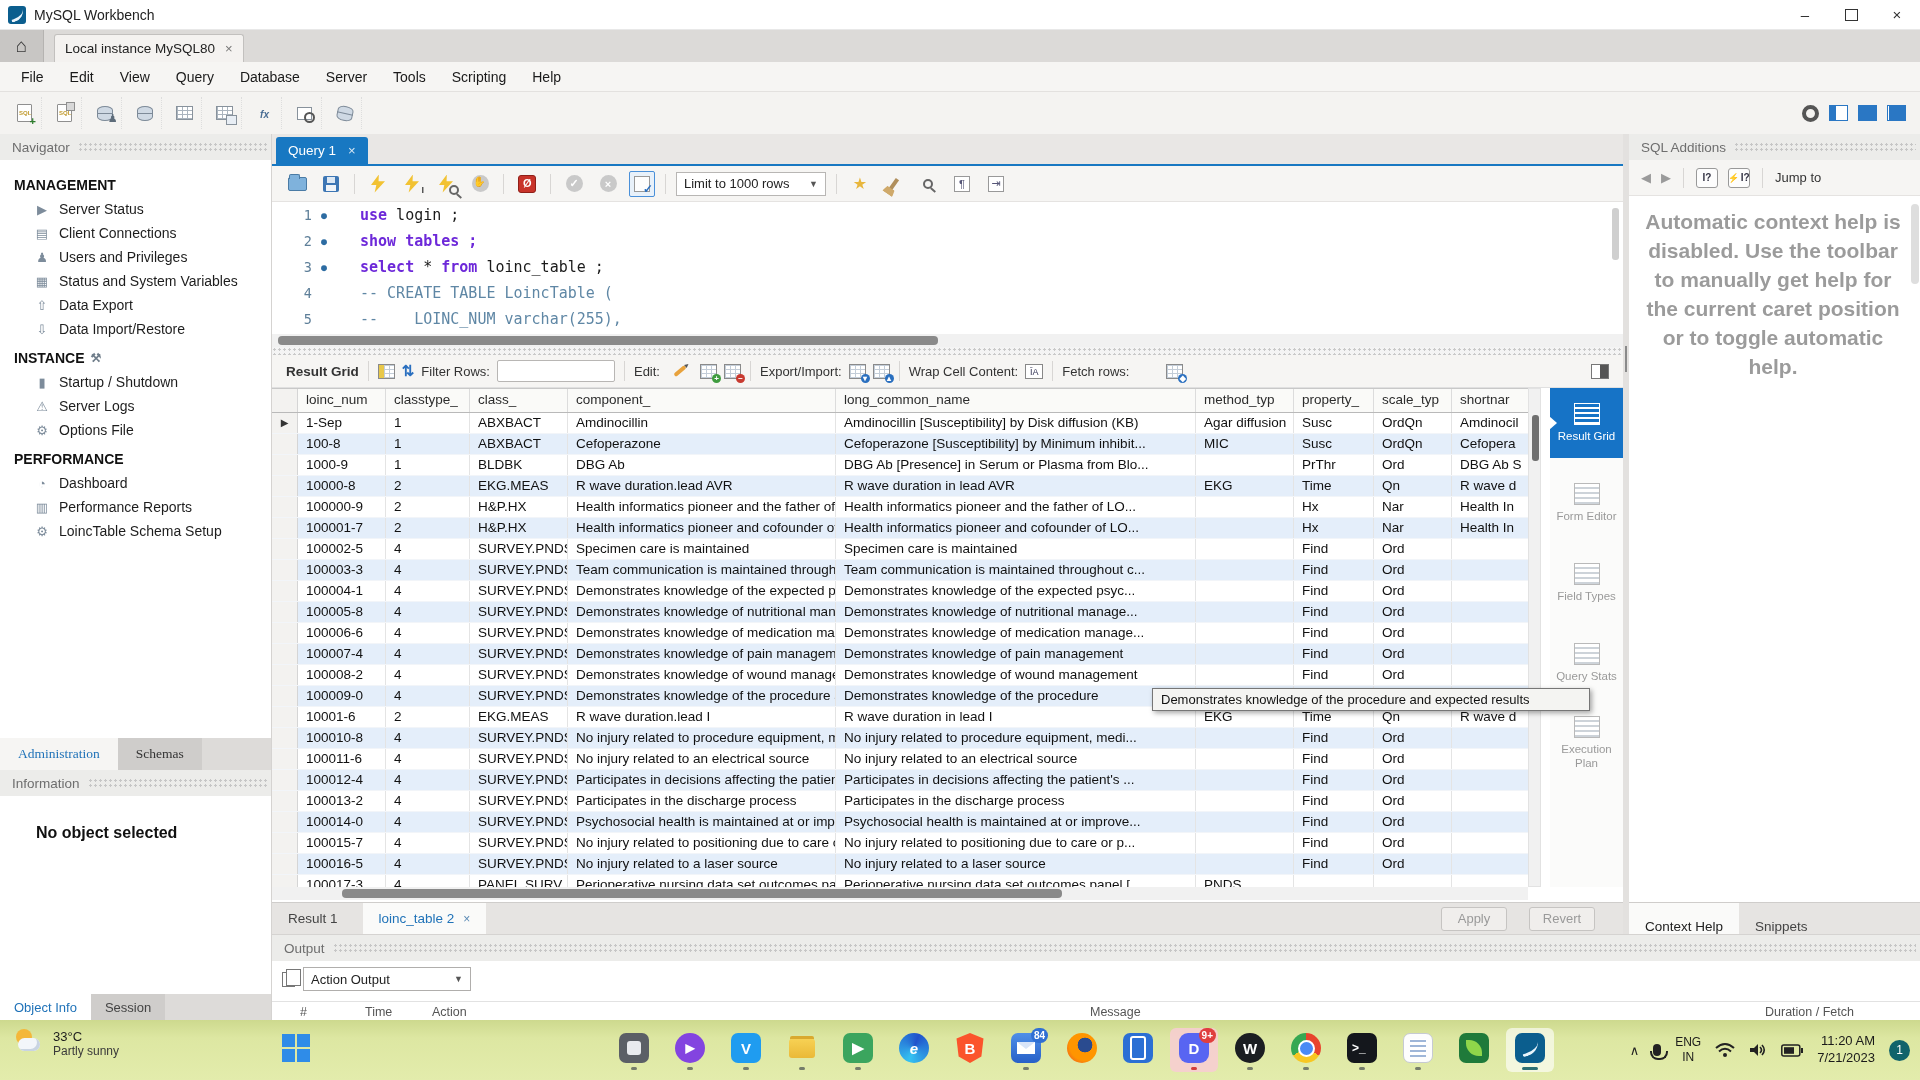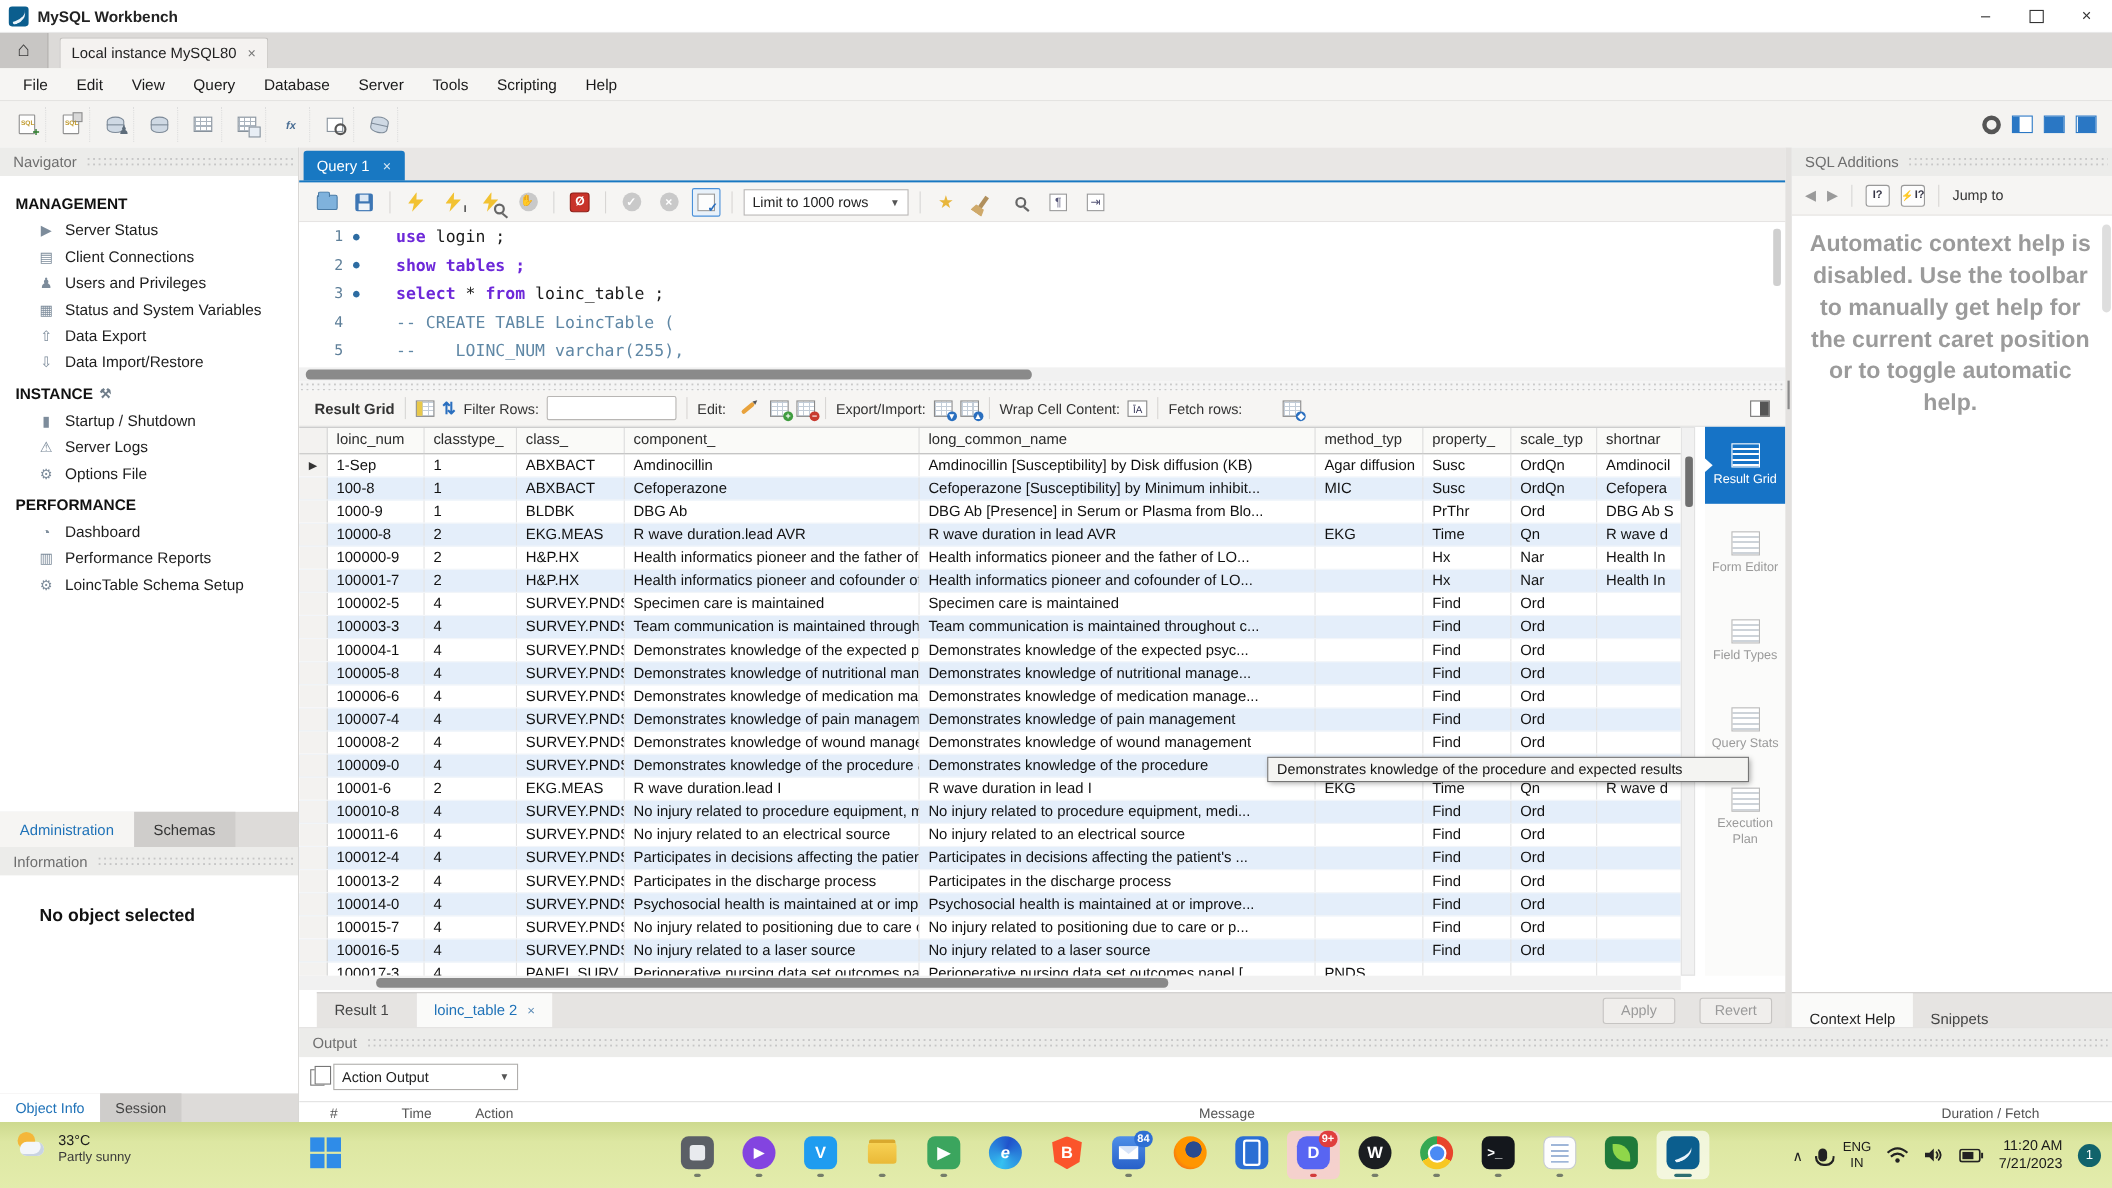--- a/index.html
+++ b/index.html
@@ -3,21 +3,21 @@
 <meta charset="utf-8">
 <style>
   * { margin:0; padding:0; box-sizing:border-box; }
   html,body { width:1920px; height:1080px; overflow:hidden; font-family:"Liberation Sans", sans-serif; background:#f2f0ee; }
   .screen { position:relative; width:1920px; height:1080px; }
 
   
   .titlebar { position:absolute; left:0; top:0; width:1920px; height:30px; background:#ffffff; display:flex; align-items:center; border-bottom:1px solid #e8e8e8;}
   .wb-logo { width:18px; height:18px; margin:0 8px 0 8px; background:#0b5e8e; border-radius:3px; position:relative; overflow:hidden;}
   .wb-logo::after { content:""; position:absolute; left:2px; top:3px; width:14px; height:9px; border-bottom:3px solid #eaf4fb; border-radius:0 0 90% 20%; transform:rotate(-18deg);}
-  .win-title { font-size:14px; color:#222;font-weight:bold; }
+  .win-title { font-size:14px; color:#222; }
   .win-controls { margin-left:auto; display:flex; height:30px;}
   .win-btn { width:46px; height:30px; display:flex; align-items:center; justify-content:center; font-size:15px; color:#333;}
   .win-btn.max::before { content:""; width:11px; height:10px; border:1.5px solid #333; }
 
   
   .conn-row { position:absolute; left:0; top:30px; width:1920px; height:32px; background:#dcdad8; display:flex; align-items:flex-end;}
   .home-btn { width:44px; height:32px; background:#c8c6c4; display:flex; align-items:center; justify-content:center; font-size:19px; color:#3a3a3a; border-right:1px solid #b5b3b1;}
   .conn-tab { height:28px; margin-left:10px; background:#f4f2f0; border:1px solid #c2c0be; border-bottom:none; border-radius:3px 3px 0 0; display:flex; align-items:center; padding:0 10px; gap:10px;}
   .conn-tab .lbl { font-size:13.5px; color:#222;}
   .tab-x { color:#777; font-size:13px; }
@@ -65,21 +65,21 @@
   .nav-sec-title { font-size:14px; font-weight:bold; color:#111; padding:9px 0 4px 14px; display:flex; align-items:center; gap:6px;}
   .nav-sec-title .wrench { font-size:12px; color:#6f7d8a;}
   .nav-item { display:flex; align-items:center; gap:9px; padding:4px 0 4px 34px; font-size:14px; color:#1d1d1d;}
   .nav-ic { width:16px; text-align:center; color:#7d8c9b; font-size:13px;}
   .ic-server-status::before{content:"▶";} .ic-client-connections::before{content:"▤";}
   .ic-users-privileges::before{content:"♟";} .ic-status-variables::before{content:"▦";}
   .ic-data-export::before{content:"⇧";} .ic-data-import::before{content:"⇩";}
   .ic-startup-shutdown::before{content:"▮";} .ic-server-logs::before{content:"⚠";}
   .ic-options-file::before{content:"⚙";} .ic-dashboard::before{content:"◔";}
   .ic-performance-reports::before{content:"▥";} .ic-performance-schema-setup::before{content:"⚙";}
-  .admin-tabs { position:absolute; left:0; top:604px; width:100%; height:32px; background:#dddbd9; display:flex; align-items:stretch;}
+  .admin-tabs { position:absolute; left:0; top:604px; width:100%; height:32px; background:#dddbd9; display:flex; align-items:stretch;font-family:Liberation Serif, serif;}
   .admin-tab { flex:0 0 auto; padding:0 18px; display:flex; align-items:center; font-size:13.5px; color:#333; background:#cfcdcb;}
   .admin-tab.active { background:#f6f5f3; color:#1f72b8;}
   .info-header { position:absolute; left:0; top:636px; width:100%;}
   .info-body { position:absolute; left:0; top:662px; width:100%; height:198px; background:#fff;}
   .no-object { font-size:16px; font-weight:bold; color:#111; padding:28px 0 0 36px;}
   .objinfo-tabs { position:absolute; left:0; bottom:0; width:100%; height:26px; background:#dddbd9; display:flex;}
   .objinfo-tab { padding:0 14px; display:flex; align-items:center; font-size:13px; color:#444; background:#cfcdcb;}
   .objinfo-tab.active { background:#fff; color:#1f72b8;}
 
   
@@ -164,21 +164,21 @@
   .tooltip { position:absolute; left:880px; top:554px; width:438px; height:23px; background:#f4f4f2; border:1px solid #767676; box-shadow:2px 2px 5px rgba(0,0,0,.35); font-size:13px; color:#111; display:flex; align-items:center; padding:0 8px; z-index:5; white-space:nowrap;}
 
   .side-strip { position:absolute; left:1278px; top:254px; width:73px; height:499px; background:#fbfbfa; display:flex; flex-direction:column; align-items:stretch; gap:10px;}
   .strip-btn { height:70px; display:flex; flex-direction:column; align-items:center; justify-content:center; gap:5px; color:#9a9a9a; font-size:11.5px; text-align:center; position:relative; line-height:1.15;}
   .strip-btn .glyph { width:26px; height:22px; border:1px solid #b9b9b9; background:
      repeating-linear-gradient(0deg,#cdd3d9 0 2px, transparent 2px 5px) #fff;}
   .strip-btn.active { background:#1673c6; color:#fff; margin-right:0;}
   .strip-btn.active .glyph { border-color:#fff; background:repeating-linear-gradient(0deg,#ffffff 0 2px, transparent 2px 5px) #1673c6;}
   .strip-btn.active::before { content:""; position:absolute; left:-1px; top:28px; border-top:7px solid transparent; border-bottom:7px solid transparent; border-left:8px solid #fff;}
 
-  .result-tabs { position:absolute; left:16px; top:768px; width:100%; height:32px; background:#e6e4e2; display:flex; align-items:stretch; border-top:1px solid #cfcdcb;}
+  .result-tabs { position:absolute; left:0; top:768px; width:100%; height:32px; background:#e6e4e2; display:flex; align-items:stretch; border-top:1px solid #cfcdcb;}
   .rtab { padding:0 16px; display:flex; align-items:center; gap:9px; font-size:13.5px; color:#444;}
   .rtab.active { background:#fafaf9; color:#1f72b8;}
   .rtab .x { color:#5a8ab5; font-size:12px;}
   .apply-revert { margin-left:auto; display:flex; gap:22px; align-items:center; padding-right:28px;}
   .ar-btn { width:66px; height:24px; background:#f0eeec; border:1px solid #c6c4c2; border-radius:3px; color:#9a9a9a; font-size:13px; display:flex; align-items:center; justify-content:center;}
 
   
   .output-block { position:absolute; left:272px; top:800px; width:1648px; height:86px; background:#fff; border-top:1px solid #d5d3d1;}
   .output-toolbar { position:absolute; left:10px; top:32px; display:flex; align-items:center; gap:8px;}
   .ic-copy { width:13px; height:15px; border:1px solid #777; background:#fff; position:relative;}

